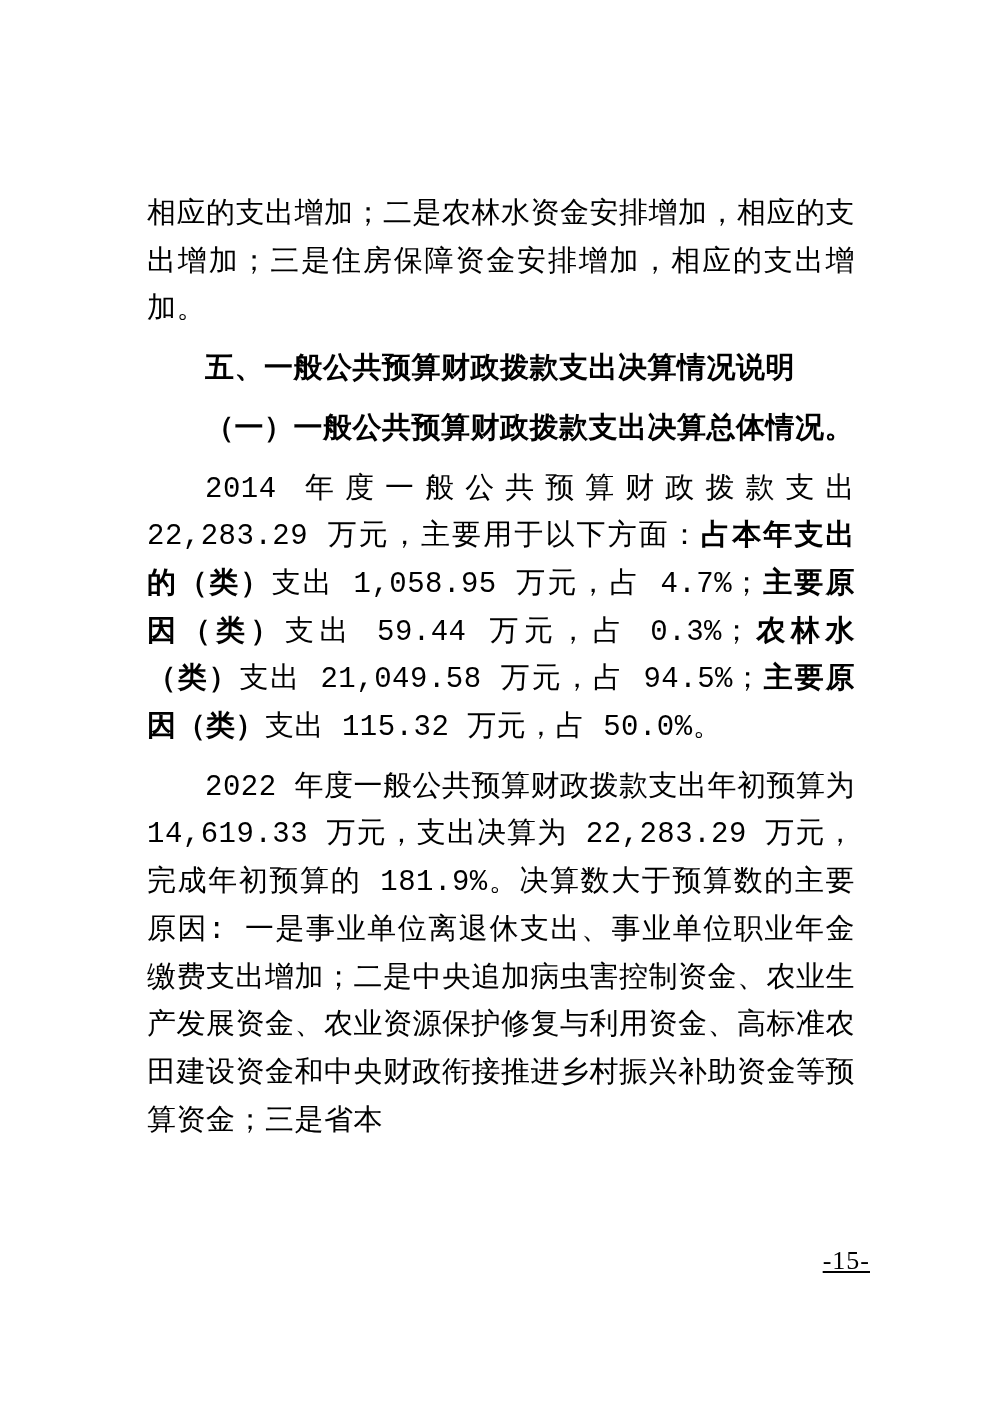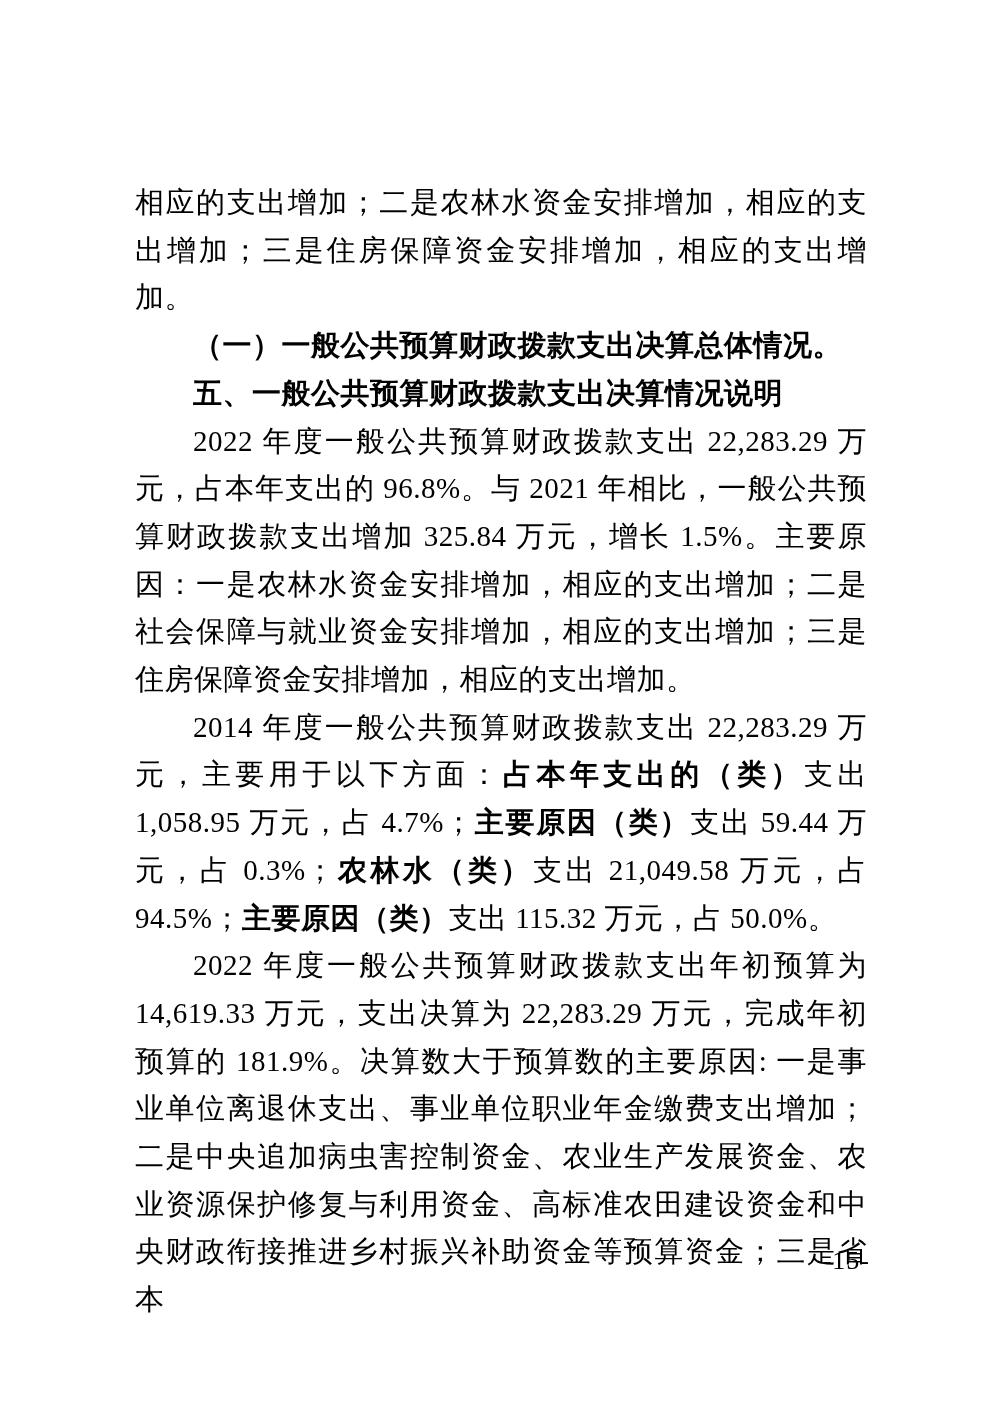--- a/index.html
+++ b/index.html
@@ -17,54 +17,55 @@
     font-family: "Liberation Serif", "DejaVu Serif", serif;
     overflow: hidden;
   }
   .text-content {
     position: absolute;
     left: 135px;
     top: 179px;
     width: 732px;
   }
   .text-content p {
-    margin: 0;
+    margin: 12px;
     padding: 0;
     font-size: 29px;
     line-height: 47.7px;
     text-align: justify;
     text-justify: inter-ideograph;
     letter-spacing: 0.5px;
+    font-family: Liberation Mono, monospace;
   }
   .text-content p.indent {
     text-indent: 2em;
   }
   .text-content p.heading {
     font-weight: bold;
     text-align: left;
   }
   .text-content span.bold {
     font-weight: bold;
   }
   .page-number {
     position: absolute;
     top: 1246px;
     right: 130px;
     font-size: 26px;
     line-height: 30px;
     letter-spacing: 1px;
     font-family: "Liberation Serif", "DejaVu Serif", serif;
+    text-decoration: underline;
   }
 </style>
 </head>
 <body>
 
 <div class="page">
   <div class="text-content">
       <p class=""><span>相应的支出增加；二是农林水资金安排增加，相应的支出增加；三是住房保障资金安排增加，相应的支出增加。</span></p>
+      <p class="heading indent"><span class="bold">五、一般公共预算财政拨款支出决算情况说明</span></p>
       <p class="heading indent"><span class="bold">（一）一般公共预算财政拨款支出决算总体情况。</span></p>
-      <p class="heading indent"><span class="bold">五、一般公共预算财政拨款支出决算情况说明</span></p>
-      <p class="indent"><span>2022 年度一般公共预算财政拨款支出 22,283.29 万元，占本年支出的 96.8%。与 2021 年相比，一般公共预算财政拨款支出增加 325.84 万元，增长 1.5%。主要原因：一是农林水资金安排增加，相应的支出增加；二是社会保障与就业资金安排增加，相应的支出增加；三是住房保障资金安排增加，相应的支出增加。</span></p>
       <p class="indent"><span>2014 年度一般公共预算财政拨款支出 22,283.29 万元，主要用于以下方面：</span><span class="bold">占本年支出的（类）</span><span>支出 1,058.95 万元，占 4.7%；</span><span class="bold">主要原因（类）</span><span>支出 59.44 万元，占 0.3%；</span><span class="bold">农林水（类）</span><span>支出 21,049.58 万元，占 94.5%；</span><span class="bold">主要原因（类）</span><span>支出 115.32 万元，占 50.0%。</span></p>
       <p class="indent"><span>2022 年度一般公共预算财政拨款支出年初预算为 14,619.33 万元，支出决算为 22,283.29 万元，完成年初预算的 181.9%。决算数大于预算数的主要原因: 一是事业单位离退休支出、事业单位职业年金缴费支出增加；二是中央追加病虫害控制资金、农业生产发展资金、农业资源保护修复与利用资金、高标准农田建设资金和中央财政衔接推进乡村振兴补助资金等预算资金；三是省本</span></p>
     </div>
   <div class="page-number">-15-</div>
 </div>
 
 </body></html>

